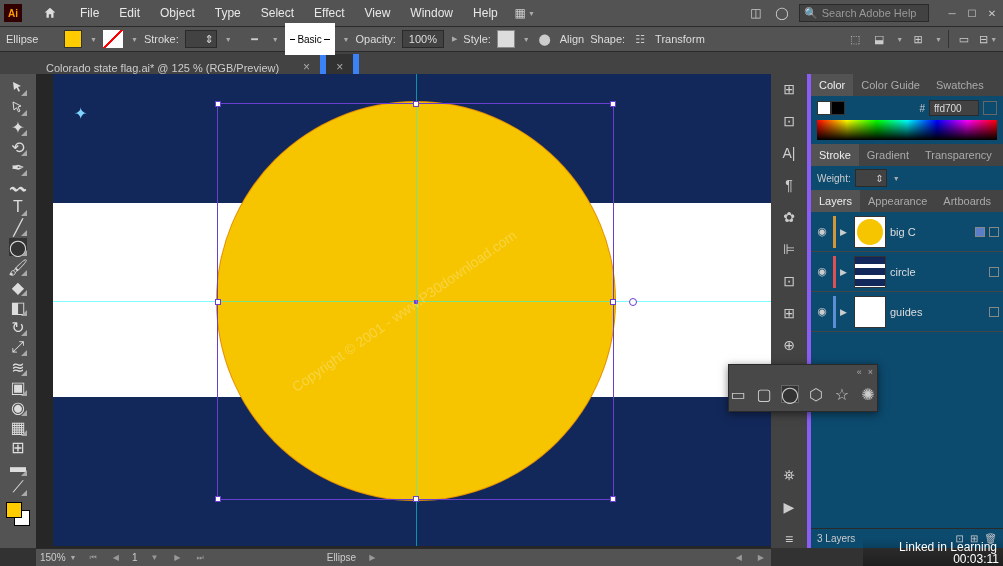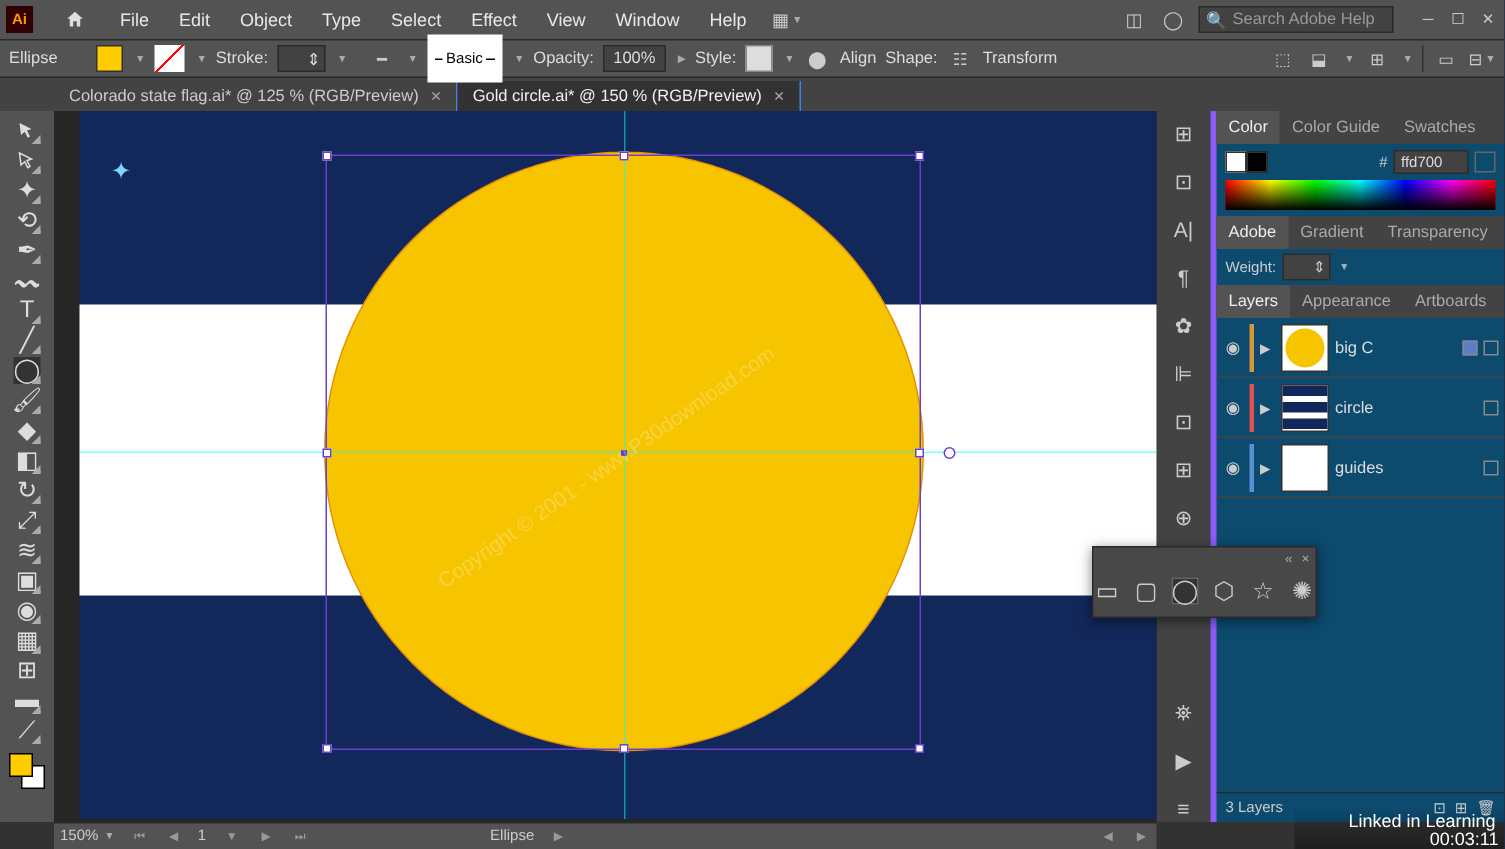--- a/index.html
+++ b/index.html
@@ -19,21 +19,21 @@
 .mini-arrow{font-size:7px;color:#aaa;margin-left:2px}
 .diag-box{width:20px;height:18px;background:linear-gradient(135deg,#fff 0%,#fff 47%,#f00 47%,#f00 53%,#fff 53%)}
 .stroke-input{width:32px;height:18px;background:#424242;border:1px solid #2a2a2a;display:flex;align-items:center;justify-content:flex-end;padding:0 2px}
 .brush-box{width:50px;height:32px;background:#fff;display:flex;align-items:center;justify-content:center;color:#000;font-size:10px;position:relative}
 .brush-box::before{content:"";width:40px;height:1px;background:#000;position:absolute}
 .spacer{flex:1}
 .ctrl-right{display:flex;align-items:center;gap:6px}
 .icon-btn{width:18px;height:18px;display:flex;align-items:center;justify-content:center;color:#ccc}
 
 .tab-strip{height:22px;background:#434343;display:flex;align-items:flex-end;padding-left:36px}
-.doc-tab{height:20px;padding:0 10px;display:flex;align-items:center;font-size:11px;color:#ccc;gap:8px;border-right:1px solid #3b82f6}
+.doc-tab{height:20px;padding:0 10px;display:flex;align-items:flex-end;font-size:11px;color:#ccc;gap:24px;border-right:6px solid #3b82f6}
 .doc-tab.active{background:#323232;color:#f0f0f0}
 .tab-close{font-size:12px;color:#aaa}
 
 .workspace{position:absolute;top:74px;left:0;right:0;bottom:18px;display:flex}
 .left-tools{width:36px;background:#535353;display:flex;flex-direction:column;align-items:center;padding-top:4px;gap:2px}
 .tool-btn{width:18px;height:18px;display:flex;align-items:center;justify-content:center;color:#ddd;position:relative}
 .tool-btn.sel{background:#333}
 .tool-corner::after{content:"";position:absolute;right:0;bottom:0;border:3px solid transparent;border-right-color:#aaa;border-bottom-color:#aaa}
 .swatch-pair{width:24px;height:24px;position:relative;margin-top:4px}
 .swatch-pair .fill{position:absolute;top:0;left:0;width:16px;height:16px;background:#ffcc00;border:1px solid #000}
@@ -163,21 +163,20 @@
     <div class="icon-btn">⊟<span class="mini-arrow">▼</span></div>
   </div>
 </div>
 
 <div class="tab-strip">
   <div class="doc-tab">
     <span>Colorado state flag.ai* @ 125 % (RGB/Preview)</span>
     <span class="tab-close">×</span>
   </div>
   <div class="doc-tab active">
-    <span>Gold circle.ai* @ 150 % (RGB/Preview)</span>
     <span class="tab-close">×</span>
   </div>
 </div>
 
 <div class="workspace">
 
   <div class="left-tools">
     <div class="tool-btn tool-corner">
         <svg width="12" height="12" fill="#ddd">
           <path d="M1 1l8 4-3 1 2 4-1.5.8-2-4L2 9z"></path>
@@ -267,21 +266,21 @@
         <div class="hex-row">
           <span>#</span>
           <div class="hex-input">ffd700</div>
           <div style="width:14px;height:14px;border:1px solid #666"></div>
         </div>
       </div>
       <div class="spectrum"></div>
     </div>
 
     <div class="panel-tabs">
-      <div class="ptab active">Adobe</div>
+      <div class="ptab active">Stroke</div>
       <div class="ptab">Gradient</div>
       <div class="ptab">Transparency</div>
     </div>
     <div class="weight-row">
       <span>Weight:</span>
       <div class="stroke-input">⇕</div>
       <span class="mini-arrow">▼</span>
     </div>
 
     <div class="panel-tabs">

